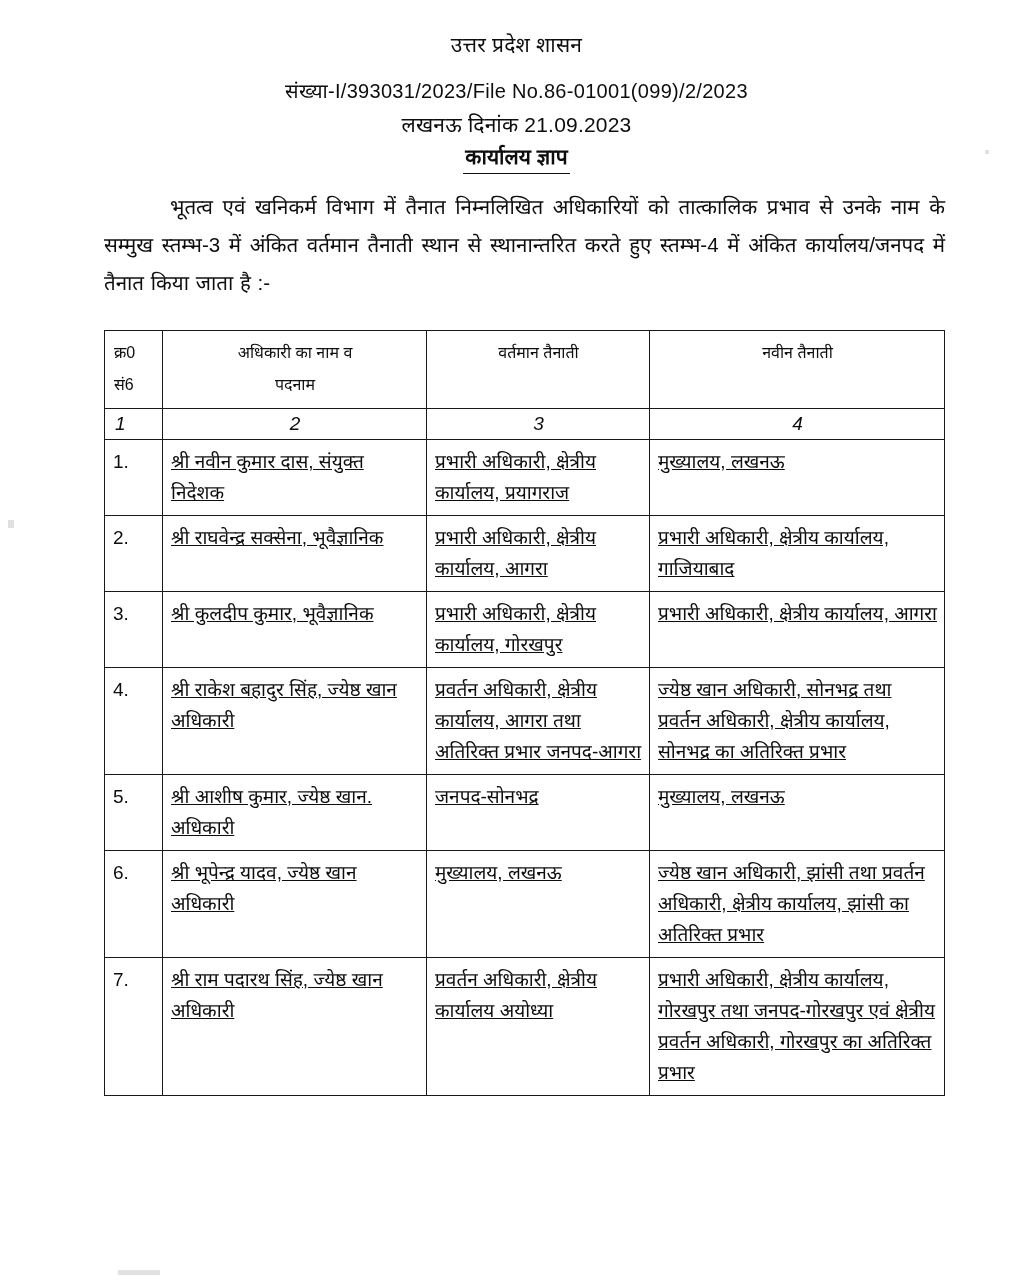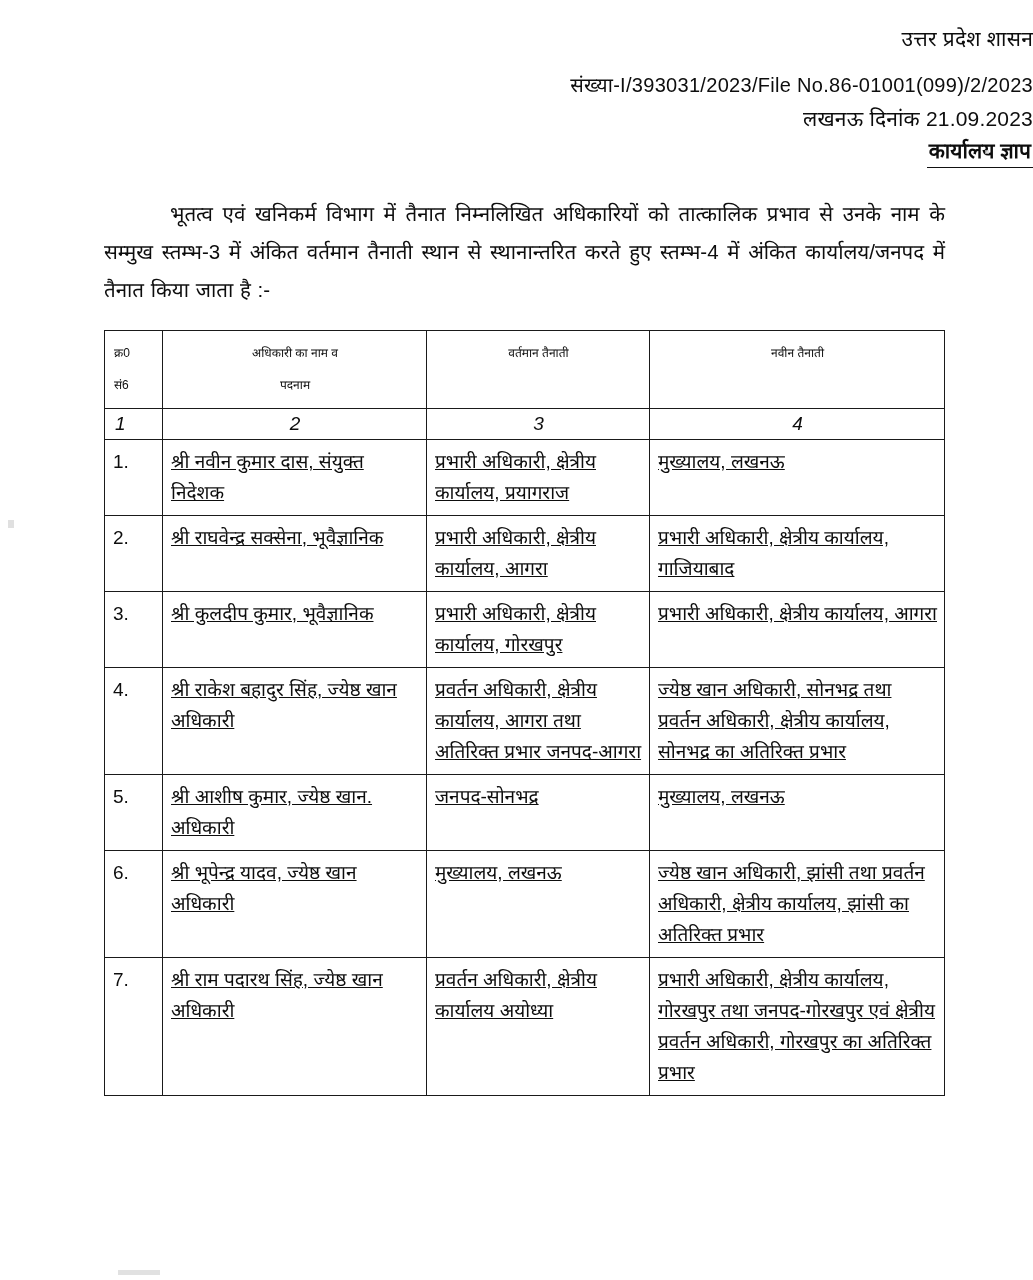--- a/index.html
+++ b/index.html
@@ -18,22 +18,22 @@
   }
 
   .page {
     position: absolute;
     inset: 0;
     padding: 0;
   }
 
   
   .header {
-    text-align: right;
-    padding-top: 22px;
+    text-align: center;
+    padding-top: 28px;
   }
   .header-line {
     font-size: 21px;
     line-height: 34px;
     letter-spacing: 0.2px;
     white-space: nowrap;
   }
   .header-line.ref {
     font-size: 20px;
     letter-spacing: 0.3px;
@@ -43,21 +43,21 @@
     display: inline-block;
     font-size: 21px;
     line-height: 30px;
     font-weight: 600;
     border-bottom: 1.6px solid #111;
     padding: 0 2px 1px 2px;
   }
 
   
   .body-para {
-    margin: 27px 88px 0 104px;
+    margin: 14px 88px 0 104px;
     font-size: 20.5px;
     line-height: 38px;
     text-align: justify;
     text-align-last: left;
     text-indent: 66px;
     word-spacing: 1px;
   }
 
   
   .table-wrap {
@@ -83,21 +83,21 @@
   }
   col.c1 { width: 58px; }
   col.c2 { width: 264px; }
   col.c3 { width: 223px; }
   col.c4 { width: 295px; }
 
   thead td.head-cell {
     text-align: center;
     vertical-align: top;
     line-height: 32px;
-    font-size: 12px;
+    font-size: 16px;
     margin-left: 12px;
   }
   thead td.head-sn {
     text-align: left;
     padding-left: 9px;
   }
   tr.numrow td {
     text-align: center;
     font-style: italic;
     font-size: 19px;

